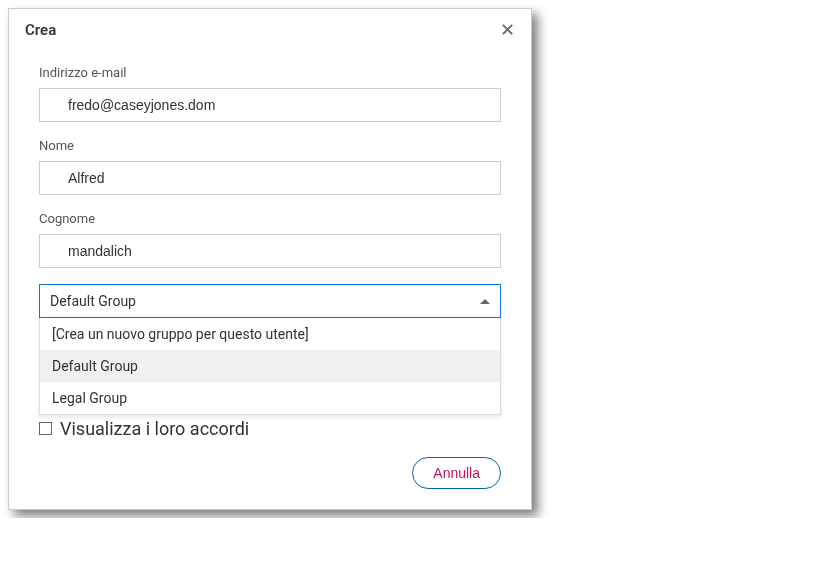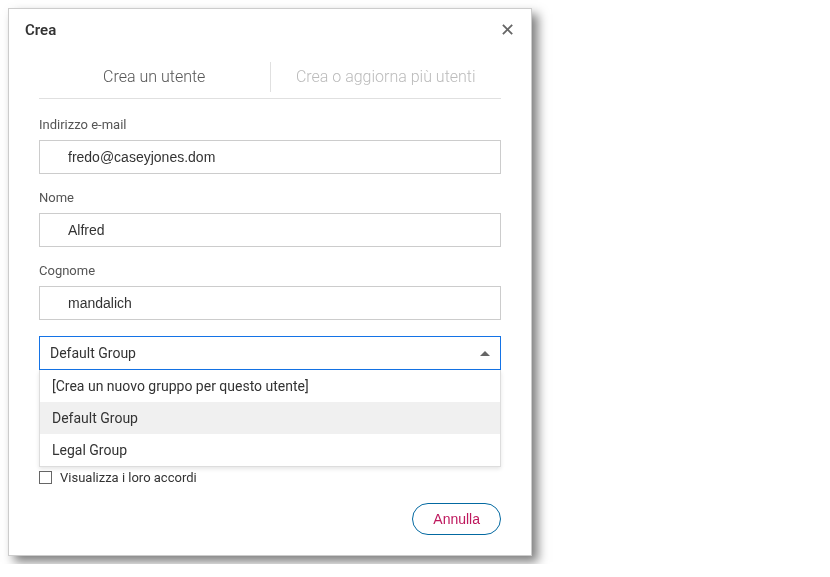--- a/index.html
+++ b/index.html
@@ -130,21 +130,21 @@
       margin-bottom: 18px;
     }
     .checkbox {
       width: 13px;
       height: 13px;
       border: 1.5px solid #666;
       background: #fff;
       cursor: pointer;
     }
     .checkbox-label {
-      font-size: 13px;
+      font-size: 18px;
       color: #333;
     }
     .footer {
       display: flex;
       justify-content: flex-end;
       gap: 10px;
       padding: 0 0 0 0;
     }
     .btn {
       padding: 7px 20px;
@@ -166,25 +166,20 @@
   </style>
 </head>
 <body>
 
 <div class="modal">
   <div class="modal-header">
     <span class="modal-title">Crea</span>
     <button class="close-btn">✕</button>
   </div>
 
-  <div class="tabs">
-    <div class="tab active">Crea un utente</div>
-    <div class="tab-divider"></div>
-    <div class="tab inactive">Crea o aggiorna più utenti</div>
-  </div>
 
   <div class="form-body">
 
     <div class="field">
       <label class="field-label">Indirizzo e-mail</label>
       <input class="text-input" type="text" value="fredo@caseyjones.dom" style="">
     </div>
 
     <div class="field">
       <label class="field-label">Nome</label>

